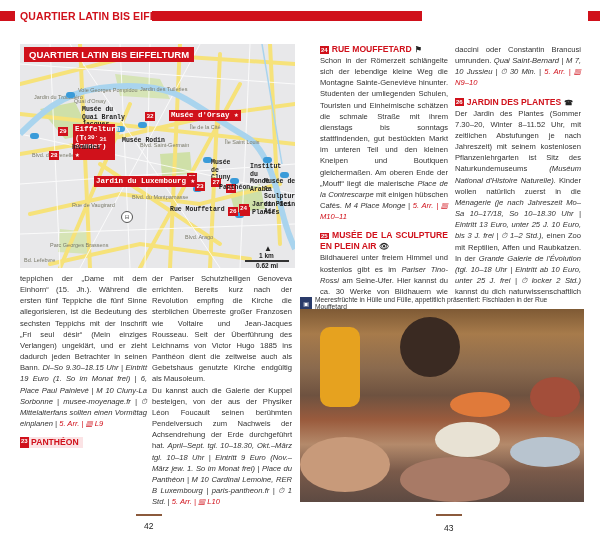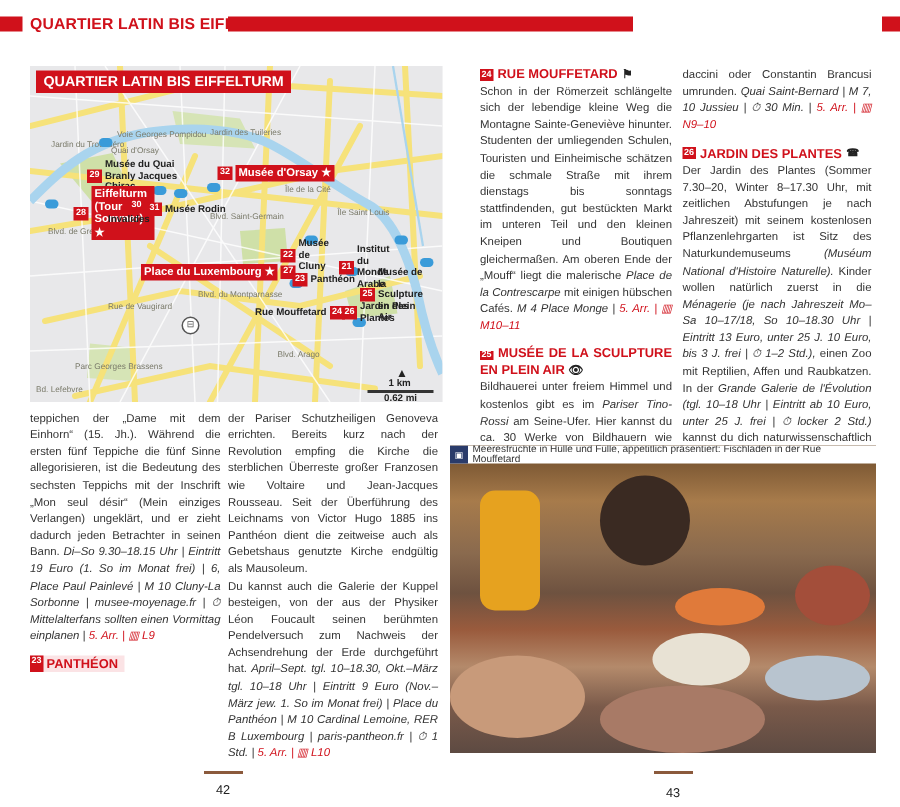--- a/index.html
+++ b/index.html
@@ -6,21 +6,21 @@
   body{width:600px;height:538px;position:relative;overflow:hidden;font-family:"Liberation Sans",sans-serif;color:#2b2b2b;}
   .topbar{position:absolute;top:9px;left:0;width:600px;height:14px;}
   .bar{position:absolute;top:2px;height:10px;background:#d0111b;}
   .run-left{position:absolute;left:20px;top:0;font-family:"Liberation Sans",sans-serif;font-weight:bold;font-size:10.5px;color:#d0111b;letter-spacing:0.1px;line-height:14px;}
   .run-right{position:absolute;right:19px;top:-3px;font-family:"Liberation Sans",sans-serif;font-weight:bold;font-size:15px;color:#d0111b;line-height:18px;}
 
   
   .map{position:absolute;left:20px;top:44px;width:275px;height:224px;background:#e9e9ea;overflow:hidden;}
   .map svg{position:absolute;left:0;top:0;}
   .map-title{position:absolute;left:4px;top:3px;background:#d0111b;color:#fff;font-weight:bold;font-size:9.5px;padding:1px 5px;line-height:13px;}
-  .poi{position:absolute;display:flex;align-items:center;gap:2px;font-size:6.5px;line-height:7.5px;color:#222;font-weight:bold;}
+  .poi{position:absolute;display:flex;align-items:flex-end;gap:14px;font-size:6.5px;line-height:7.5px;color:#222;font-weight:bold;font-family:Liberation Mono, monospace;}
   .num{background:#d0111b;color:#fff;font-size:6px;font-weight:bold;padding:1px 1px;line-height:7px;min-width:8px;text-align:center;}
   .boxlbl{background:#d0111b;color:#fff;padding:1px 2px;font-size:7.5px;line-height:8.5px;}
   .metro{position:absolute;width:9px;height:6px;background:#3a9bd9;border-radius:3px;}
   .maplbl{position:absolute;font-size:5.5px;color:#7a7a6a;white-space:nowrap;}
   .scale{position:absolute;left:225px;top:208px;}
 
   
   .col{position:absolute;font-family:"Liberation Sans",sans-serif;font-size:7.6px;line-height:11.15px;color:#333;text-align:justify;}
   .col p{margin:0;}
   .ital{font-style:italic;}
@@ -140,21 +140,21 @@
   <div class="poi" style="left:167px;top:115px;">
     <span class="num">22</span>
     <span style="width:26px;">Musée de Cluny</span>
   </div>
   <div class="poi" style="left:206px;top:119px;">
     <span class="num">21</span>
     <span style="width:30px;">Institut du Monde Arabe</span>
   </div>
   <div class="poi" style="left:74px;top:132px;flex-direction:row-reverse;">
     <span class="num">27</span>
-    <span class="boxlbl">Place du Luxembourg ★</span>
+    <span class="boxlbl">Jardin du Luxembourg ★</span>
   </div>
   <div class="poi" style="left:175px;top:138px;">
     <span class="num">23</span>
     <span>Panthéon</span>
   </div>
   <div class="poi" style="left:220px;top:134px;">
     <span class="num">25</span>
     <span style="width:32px;">Musée de la Sculpture en Plein Air</span>
   </div>
   <div class="poi" style="left:150px;top:160px;flex-direction:row-reverse;">
@@ -171,21 +171,21 @@
   <div class="scale">
     <div style="position:absolute;left:19px;top:-8px;font-size:8px;color:#222;">▲</div>
     <div style="position:absolute;left:14px;top:0px;font-size:6.5px;font-weight:bold;color:#222;white-space:nowrap;">1 km</div>
     <div style="position:absolute;left:0;top:8px;width:44px;height:1.5px;background:#333;"></div>
     <div style="position:absolute;left:11px;top:10px;font-size:6.5px;font-weight:bold;color:#222;white-space:nowrap;">0.62 mi</div>
   </div>
 </div>
 
 <div class="col" style="left:20px;top:273px;width:127px;">
   <p>
-    <span>teppichen der „Dame mit dem Einhorn“ (15. Jh.). Während die ersten fünf Teppiche die fünf Sinne allegorisieren, ist die Bedeutung des sechsten Teppichs mit der Inschrift „Mon seul désir“ (Mein einziges Verlangen) ungeklärt, und er zieht dadurch jeden Betrachter in seinen Bann.</span>
+    <span>teppichen der „Dame mit dem Einhorn“ (15. Jh.). Während die ersten fünf Teppiche die fünf Sinne allegorisieren, ist die Bedeutung des sechsten Teppichs mit der Inschrift „Fri seul désir“ (Mein einziges Verlangen) ungeklärt, und er zieht dadurch jeden Betrachter in seinen Bann.</span>
     <span class="ital">Di–So 9.30–18.15 Uhr | Eintritt 19 Euro (1. So im Monat frei) | 6, Place Paul Painlevé | M 10 Cluny-La Sorbonne | musee-moyenage.fr | ⏱ Mittelalterfans sollten einen Vormittag einplanen |</span>
     <span class="ital red">5. Arr. | ▥ L9</span>
   </p>
   <div style="height:8px;"></div>
   <h3 class="sec">
     <span class="pan-head">
       <span class="secnum">23</span>&nbsp;<span>PANTHÉON</span>
     </span>
   </h3>
 </div>
@@ -234,21 +234,21 @@
     <span class="ital">Quai Saint-Bernard | M 7, 10 Jussieu | ⏱ 30 Min. |</span>
     <span class="ital red">5. Arr. | ▥ N9–10</span>
   </p>
   <div style="height:8px;"></div>
   <h3 class="sec">
     <span class="secnum">26</span>
     <span>JARDIN DES PLANTES</span>
     <span style="color:#222;font-size:7px;">☎</span>
   </h3>
   <p>
-    <span>Der Jardin des Plantes (Sommer 7.30–20, Winter 8–17.30 Uhr, mit zeitlichen Abstufungen je nach Jahreszeit) mit seinem kostenlosen Pflanzenlehrgarten ist Sitz des Naturkundemuseums</span>
+    <span>Der Jardin des Plantes (Sommer 7.30–20, Winter 8–11.52 Uhr, mit zeitlichen Abstufungen je nach Jahreszeit) mit seinem kostenlosen Pflanzenlehrgarten ist Sitz des Naturkundemuseums</span>
     <span class="ital">(Muséum National d'Histoire Naturelle).</span>
     <span>Kinder wollen natürlich zuerst in die</span>
     <span class="ital">Ménagerie (je nach Jahreszeit Mo–Sa 10–17/18, So 10–18.30 Uhr | Eintritt 13 Euro, unter 25 J. 10 Euro, bis 3 J. frei | ⏱ 1–2 Std.),</span>
     <span>einen Zoo mit Reptilien, Affen und Raubkatzen. In der</span>
     <span class="ital">Grande Galerie de l'Évolution (tgl. 10–18 Uhr | Eintritt ab 10 Euro, unter 25 J. frei | ⏱ locker 2 Std.)</span>
     <span>kannst du dich naturwissenschaftlich weiterbilden. Besonders beeindruckend: die Kara-</span>
   </p>
 </div>
 
 <div class="photo">

